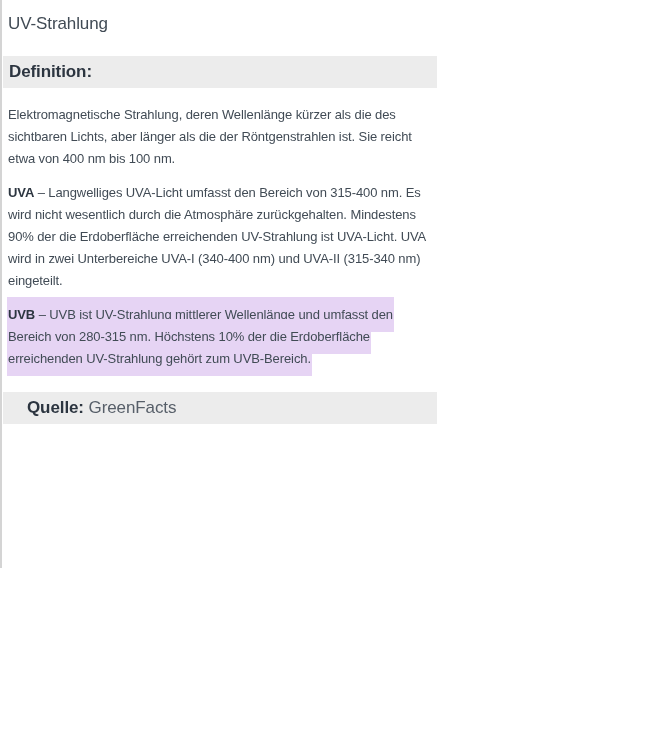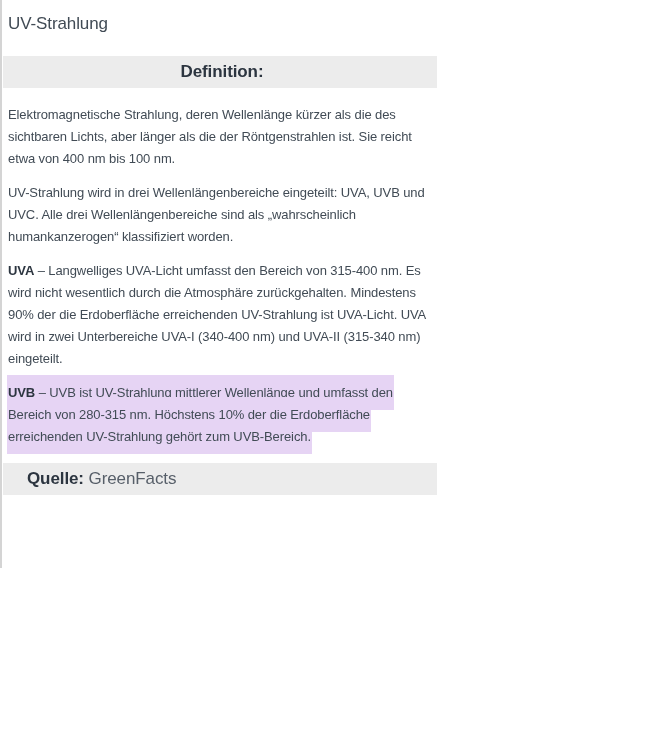--- a/index.html
+++ b/index.html
@@ -42,22 +42,22 @@
     padding: 6px 2px 6px 6px;
     font-size: 17px;
     line-height: 20px;
     letter-spacing: -0.1px;
     color: var(--text, #414b55);
   }
   .section-bar .bold {
     font-weight: 700;
     color: var(--heading-text, #2c3540);
   }
-  .def-bar { margin-bottom: 16px; text-align: center; }
-  .source-bar { margin-top: 15px; padding-left: 24px; }
+  .def-bar { margin-bottom: 16px; }
+  .source-bar { margin-top: 22px; padding-left: 24px; }
   .source-value { color: var(--source-value-text, #575f69); }
   p.body {
     font-size: 13px;
     line-height: 22px;
     letter-spacing: -0.1px;
     color: var(--text, #414b55);
     margin: 0 0 12px 0;
     padding: 0 2px 0 5px;
   }
   p.body b {
@@ -83,21 +83,20 @@
 
     <div class="page-title">UV-Strahlung</div>
 
     <div class="section-bar def-bar">
       <span class="bold">Definition:</span>
     </div>
 
     <p class="body">Elektromagnetische Strahlung, deren Wellenlänge kürzer als die des sichtbaren Lichts, aber länger als die der Röntgenstrahlen ist. Sie reicht etwa von 400 nm bis 100 nm.</p>
 
 
-    <p class="body">UV-Strahlung wird in drei Wellenlängenbereiche eingeteilt: UVA, UVB und UVC. Alle drei Wellenlängenbereiche sind als „wahrscheinlich humankanzerogen“ klassifiziert worden.</p>
 
     <p class="body"><b>UVA</b><span> – Langwelliges UVA-Licht umfasst den Bereich von 315-400 nm. Es wird nicht wesentlich durch die Atmosphäre zurückgehalten. Mindestens 90% der die Erdoberfläche erreichenden UV-Strahlung ist UVA-Licht. UVA wird in zwei Unterbereiche UVA-I (340-400 nm) und UVA-II (315-340 nm)&nbsp; eingeteilt.</span></p>
 
     <p class="body"><mark class="hl"><b>UVB</b><span> – UVB ist UV-Strahlung mittlerer Wellenlänge und umfasst den Bereich von 280-315 nm. Höchstens 10% der die Erdoberfläche erreichenden UV-Strahlung gehört zum UVB-Bereich.</span></mark></p>
 
 
     <div class="section-bar source-bar">
       <span class="bold">Quelle:</span>
       <span class="source-value">GreenFacts</span>
     </div>

